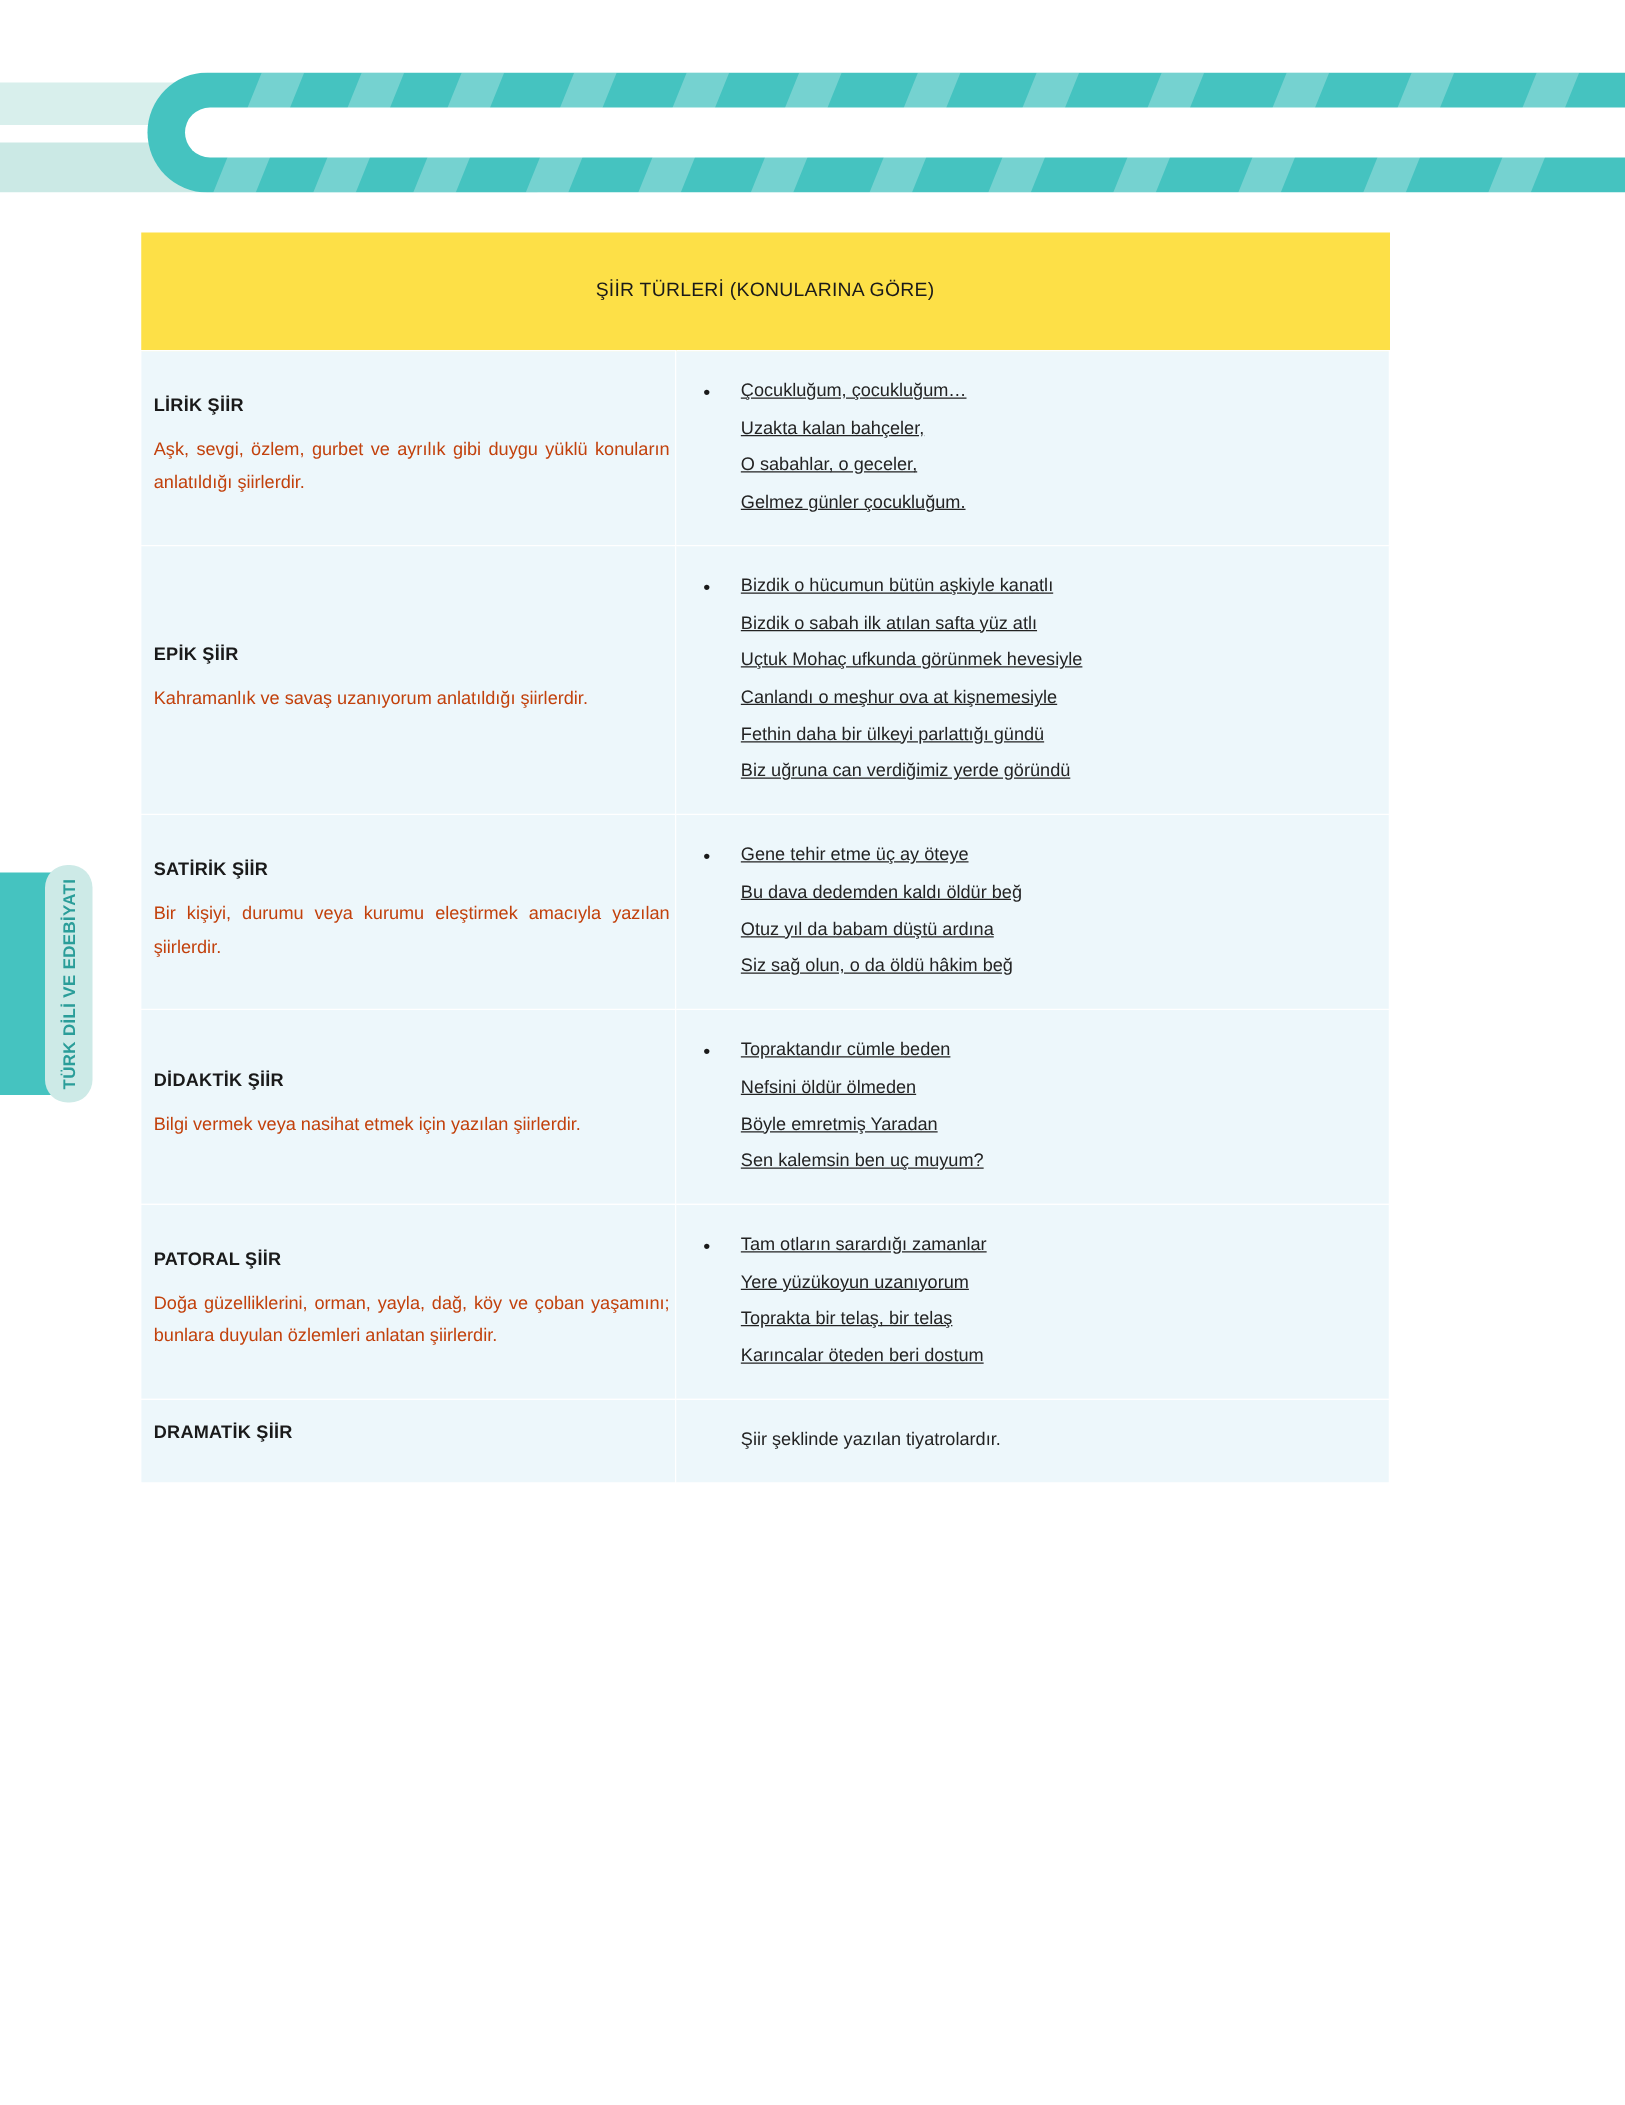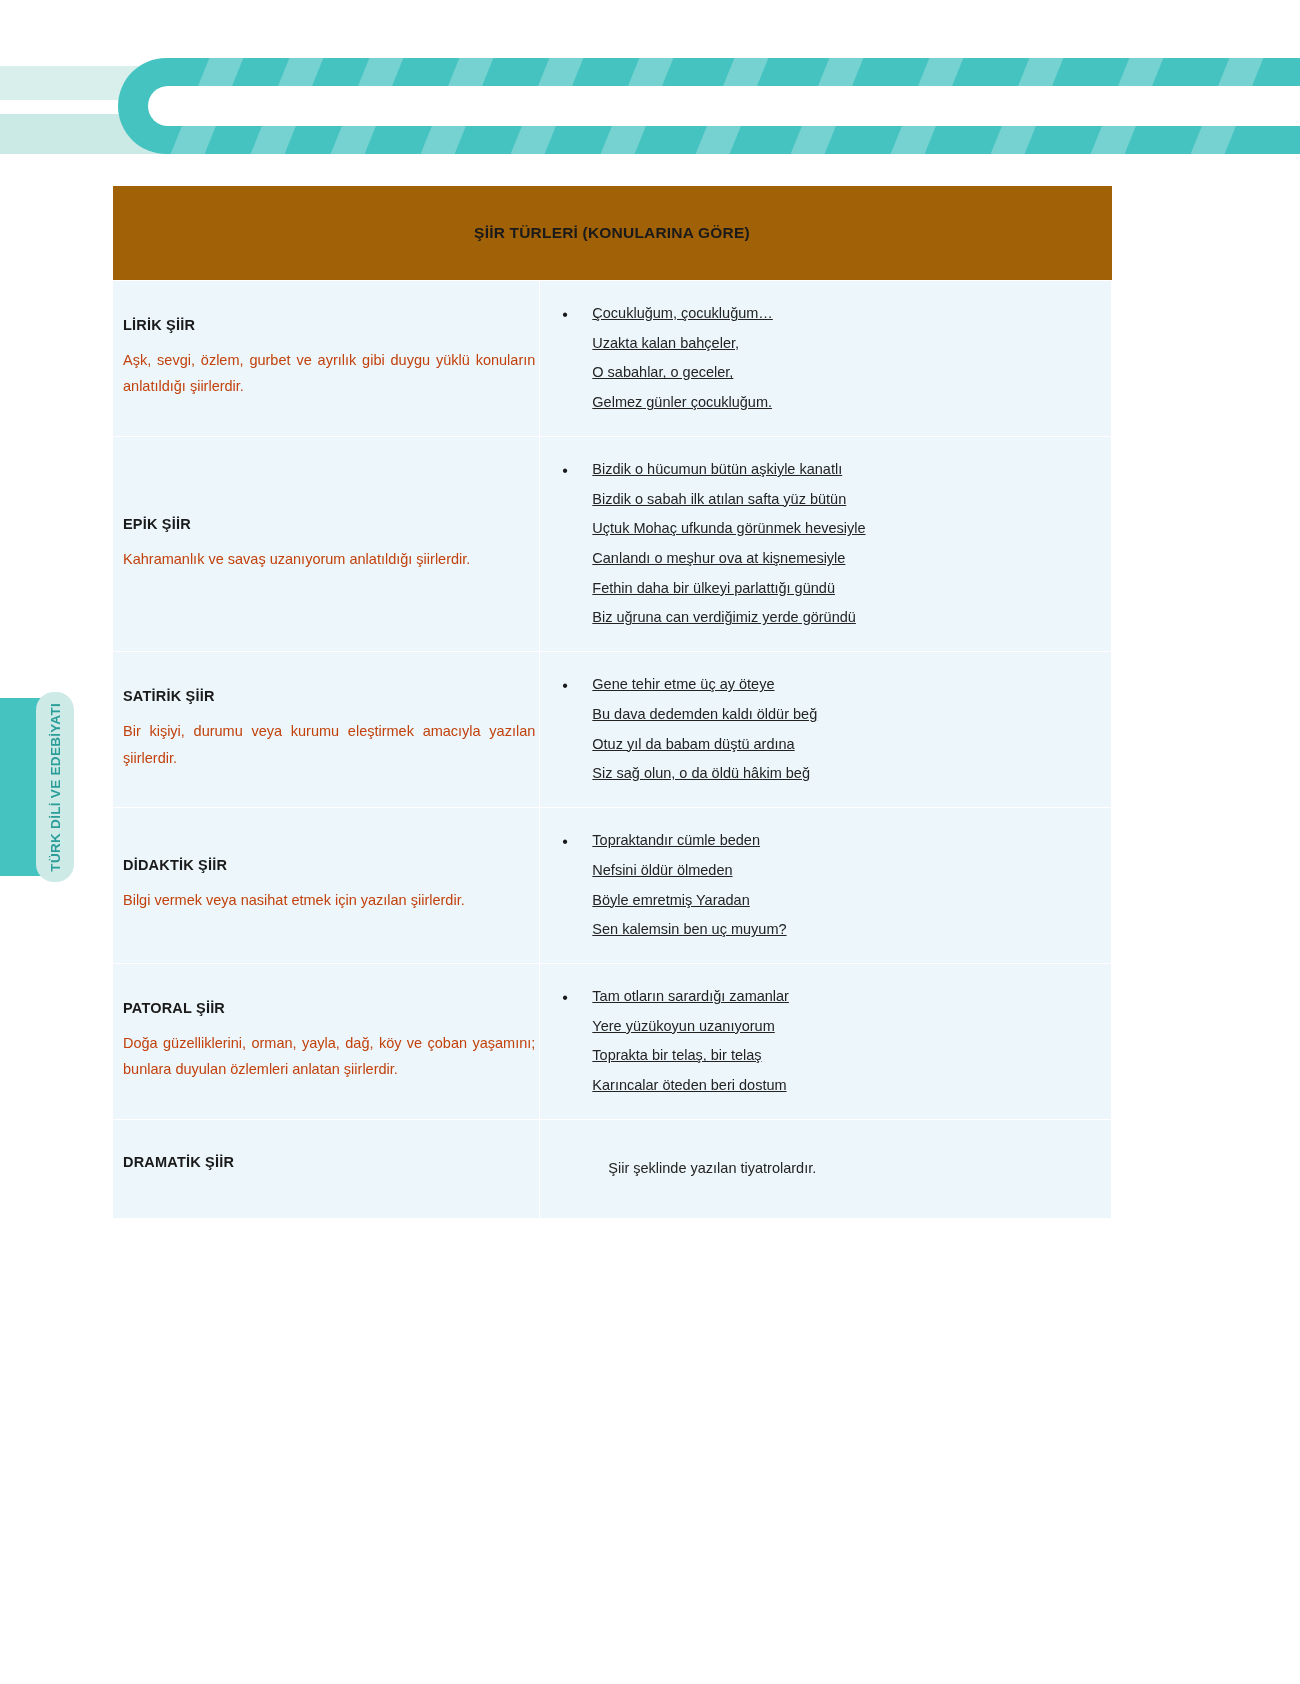--- a/index.html
+++ b/index.html
@@ -128,24 +128,24 @@
 
   
   .table {
     position: absolute;
     left: 112px;
     top: 186px;
     width: 1000px;
     border-collapse: collapse;
   }
   .tbl-title {
-    background: #a16207;
+    background: #fde047;
     text-align: center;
     font-size: 15.5px;
-    font-weight: bold;
+    font-weight: normal;
     color: #1a1a1a;
     letter-spacing: 0.2px;
     height: 94px;
     vertical-align: middle;
     padding: 0 20px;
     border: none;
   }
   .row-cell {
     background: #edf7fb;
     border: 1px solid #ffffff;
@@ -195,21 +195,21 @@
     font-size: 16px;
     line-height: 2.05;
     color: #1a1a1a;
   }
   .poem-line { display: block; text-decoration: underline; }
   .plain-text {
     font-size: 14.5px;
     color: #232323;
     line-height: 2.05;
     padding-left: 44px;
-    margin: 16px;
+    margin: 0;
   }
 </style>
 </head>
 <body>
 
 <div class="banner">
   <div class="banner-pale-top"></div>
   <div class="banner-pale-bot"></div>
   <div class="banner-ubend"></div>
   <div class="banner-stripes">
@@ -264,21 +264,21 @@
     <tr>
       <td class="row-cell cell-left">
         <div class="type-name">EPİK ŞİİR</div>
         <p class="type-desc">Kahramanlık ve savaş uzanıyorum anlatıldığı şiirlerdir.</p>
       </td>
       <td class="row-cell cell-right">
         <ul class="poem">
           <li class="poem-item">
             <span class="bullet">•</span>
             <span class="poem-line">Bizdik o hücumun bütün aşkiyle kanatlı</span>
-            <span class="poem-line">Bizdik o sabah ilk atılan safta yüz bütün</span>
+            <span class="poem-line">Bizdik o sabah ilk atılan safta yüz atlı</span>
             <span class="poem-line">Uçtuk Mohaç ufkunda görünmek hevesiyle</span>
             <span class="poem-line">Canlandı o meşhur ova at kişnemesiyle</span>
             <span class="poem-line">Fethin daha bir ülkeyi parlattığı gündü</span>
             <span class="poem-line">Biz uğruna can verdiğimiz yerde göründü</span>
           </li>
         </ul>
       </td>
     </tr>
 
     <tr>

